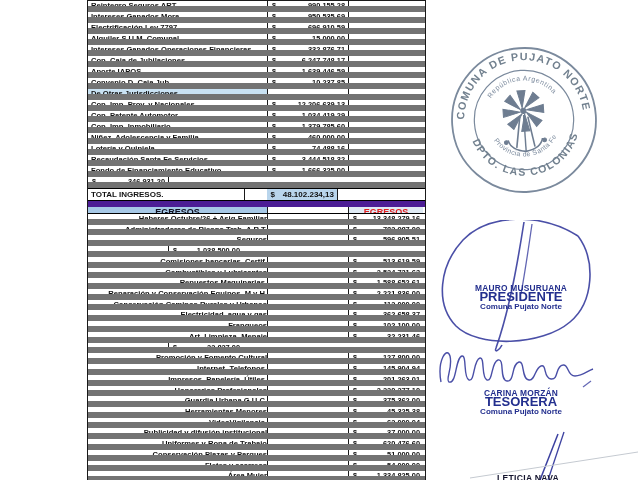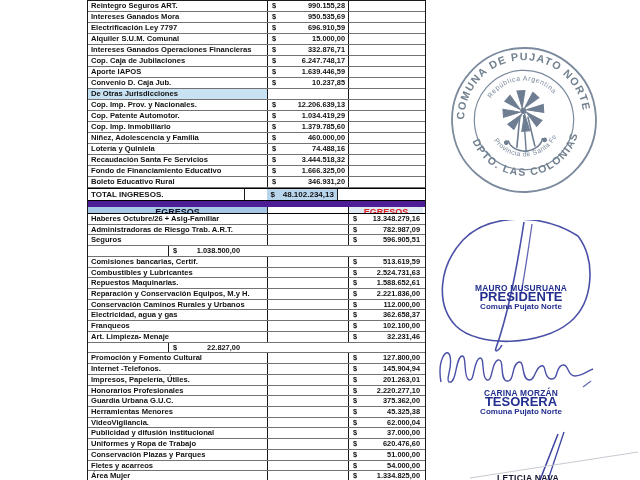--- a/index.html
+++ b/index.html
@@ -6,22 +6,22 @@
   .page{
     position:relative; width:640px; height:480px; overflow:hidden;
     background:#ffffff; font-family:"Liberation Sans", sans-serif;
   }
   
   .fin-table{
     position:absolute; left:87px; top:0; width:337px;
     border-left:1.5px solid #1a1a1a; border-right:1px solid #1a1a1a; border-top:1px solid #1a1a1a;
     background:#fff;
   }
-  .row{display:flex; height:11px; border-bottom:1px solid #737373; box-sizing:border-box;}
-  #egresos-rows .row{height:10.72px;}
+  .row{display:flex; height:11px; border-bottom:6px solid #737373; box-sizing:border-box;}
+  #egresos-rows .row{height:10.72px;text-align:right;}
   .cell{box-sizing:border-box; overflow:hidden; white-space:nowrap;}
   .cell.label{
     width:180px; border-right:1px solid #1a1a1a; padding-left:3px;
     font-weight:bold; font-size:7.6px; line-height:9.6px; color:#111;
   }
   .cell.col2{width:81px; border-right:1px solid #1a1a1a;}
   .cell.col3{width:74px;}
   .cell.amount{
     display:flex; justify-content:space-between; padding:0 3px 0 4px;
     font-weight:bold; font-size:7.4px; line-height:9.8px; color:#111;
@@ -251,21 +251,20 @@
             <span class="cur">$</span>
             <span class="val">1.666.325,00</span>
           </div>
     <div class="cell col3 amount">
             <span class="cur"></span>
             <span class="val"></span>
           </div>
   </div>
 
   <div class="row">
-    <div class="cell label">Boleto Educativo Rural</div>
     <div class="cell col2 amount">
             <span class="cur">$</span>
             <span class="val">346.931,20</span>
           </div>
     <div class="cell col3 amount">
             <span class="cur"></span>
             <span class="val"></span>
           </div>
   </div>
 

